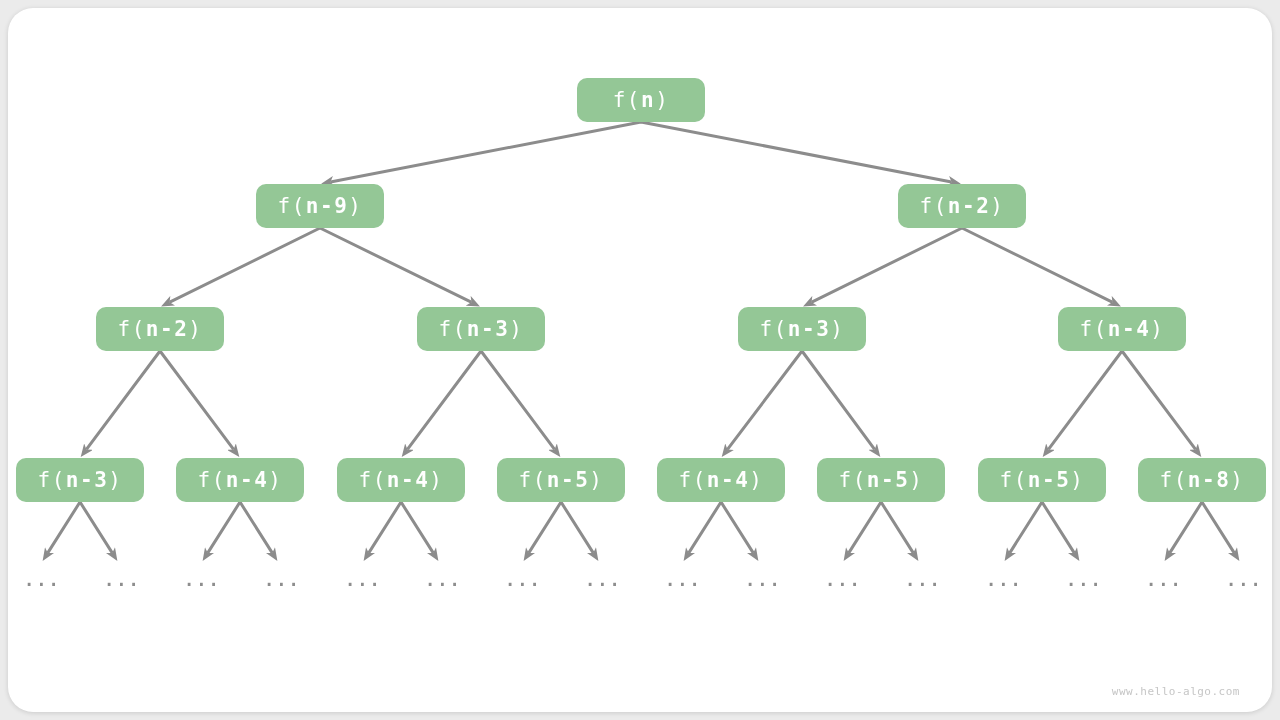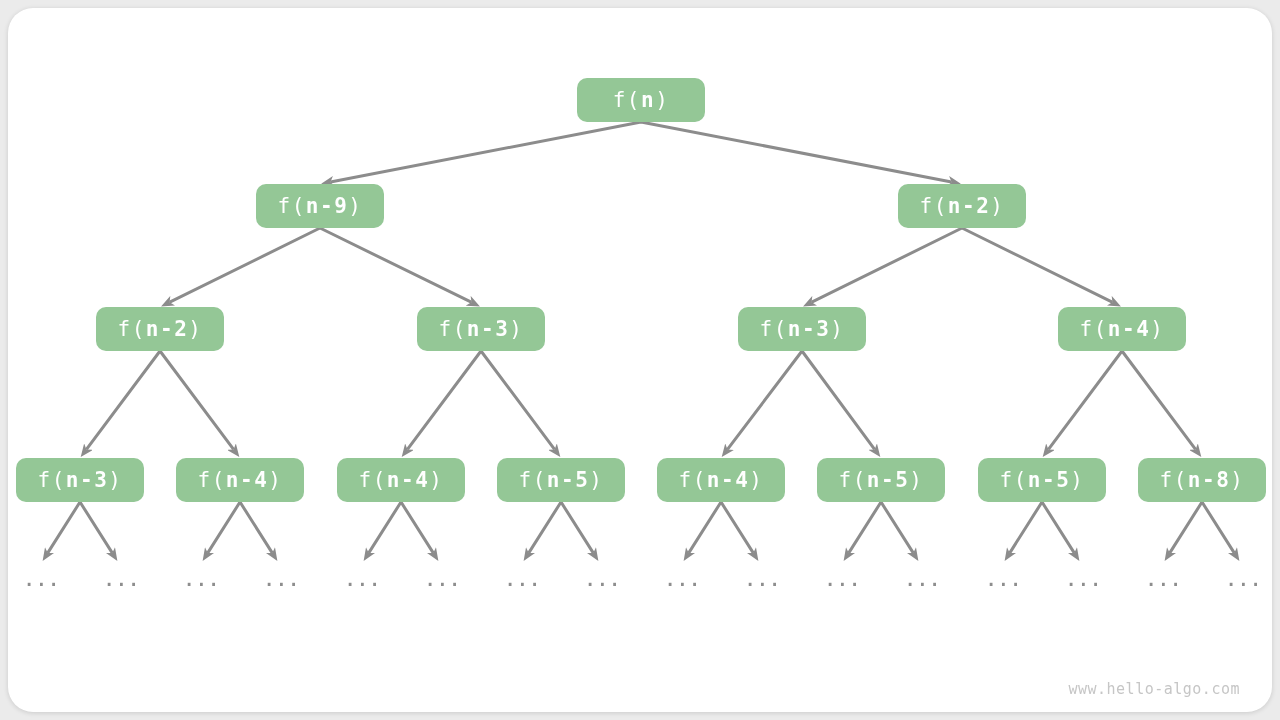--- a/index.html
+++ b/index.html
@@ -30,21 +30,21 @@
     white-space:nowrap;
   }
   .node .arg{font-weight:bold;}
   .leaf{
     position:absolute;width:32px;text-align:center;
     color:var(--dots);font-size:17px;font-weight:bold;
     letter-spacing:2px;line-height:20px;
   }
   .watermark{
     position:absolute;right:40px;bottom:22px;
-    color:var(--watermark);font-size:15px;letter-spacing:0.5px;
+    color:var(--watermark);font-size:11px;letter-spacing:0.5px;
   }
 </style>
 </head>
 <body>
 
 <div class="stage" id="stage">
   <div class="card"></div>
 
   <svg id="arrows" width="1280" height="720">
     <defs>

